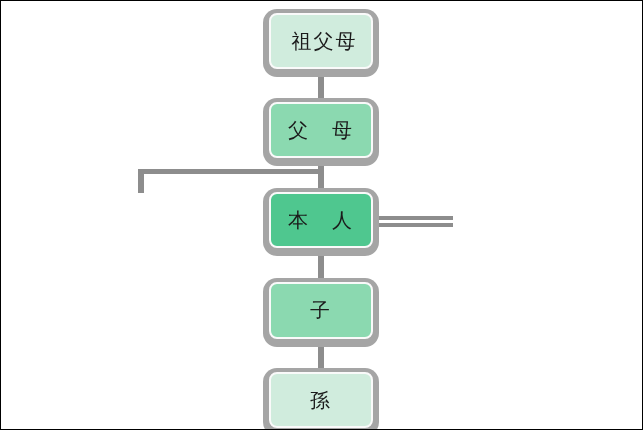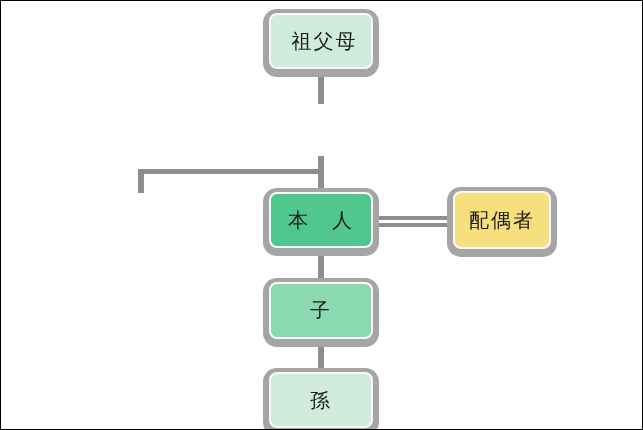--- a/index.html
+++ b/index.html
@@ -74,29 +74,29 @@
   <div class="edge e-branch-h"></div>
   <div class="edge e-branch-v"></div>
   <div class="edge-double e-marriage"></div>
   <div class="edge e-self-child"></div>
   <div class="edge e-child-gc"></div>
 
   <div class="node n-grandparents">
     <span>祖父母</span>
   </div>
 
+  <div class="node n-parents">
+    <span>父　母</span>
+  </div>
 
 
   <div class="node n-self">
     <span>本　人</span>
   </div>
 
-  <div class="node n-spouse">
-    <span>配偶者</span>
-  </div>
 
   <div class="node n-child">
     <span>子</span>
   </div>
 
   <div class="node n-grandchild">
     <span>孫</span>
   </div>
 
 </div>

